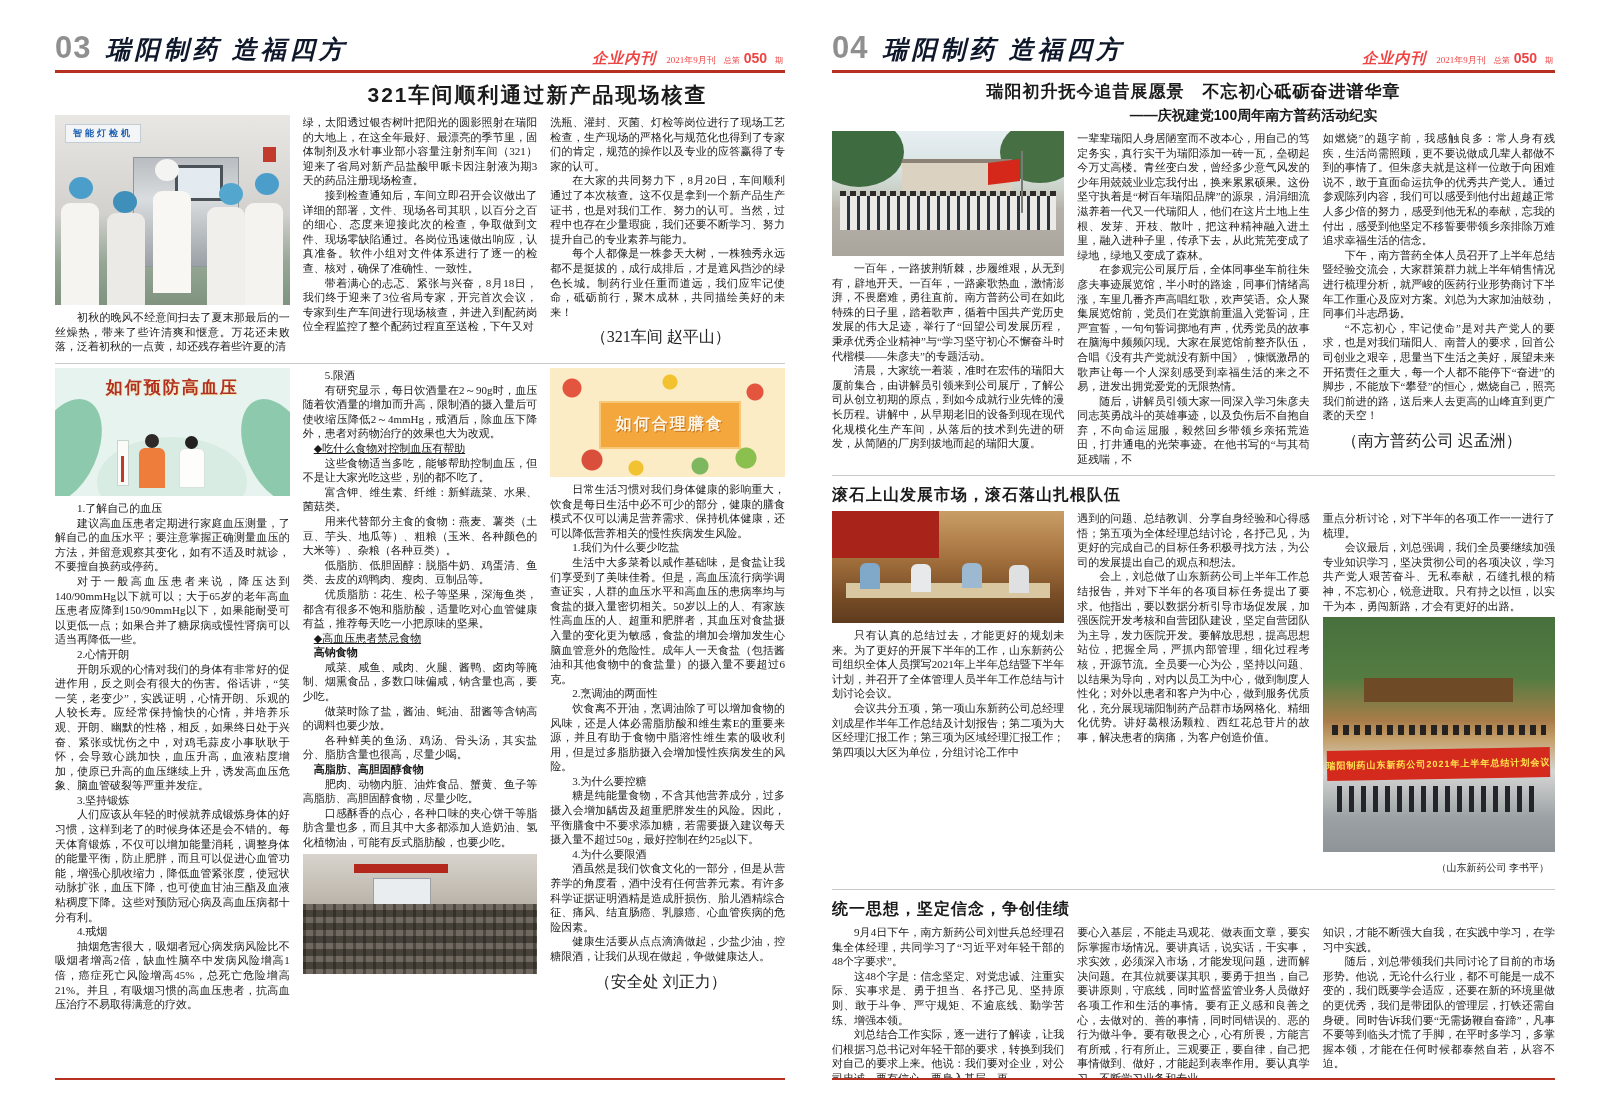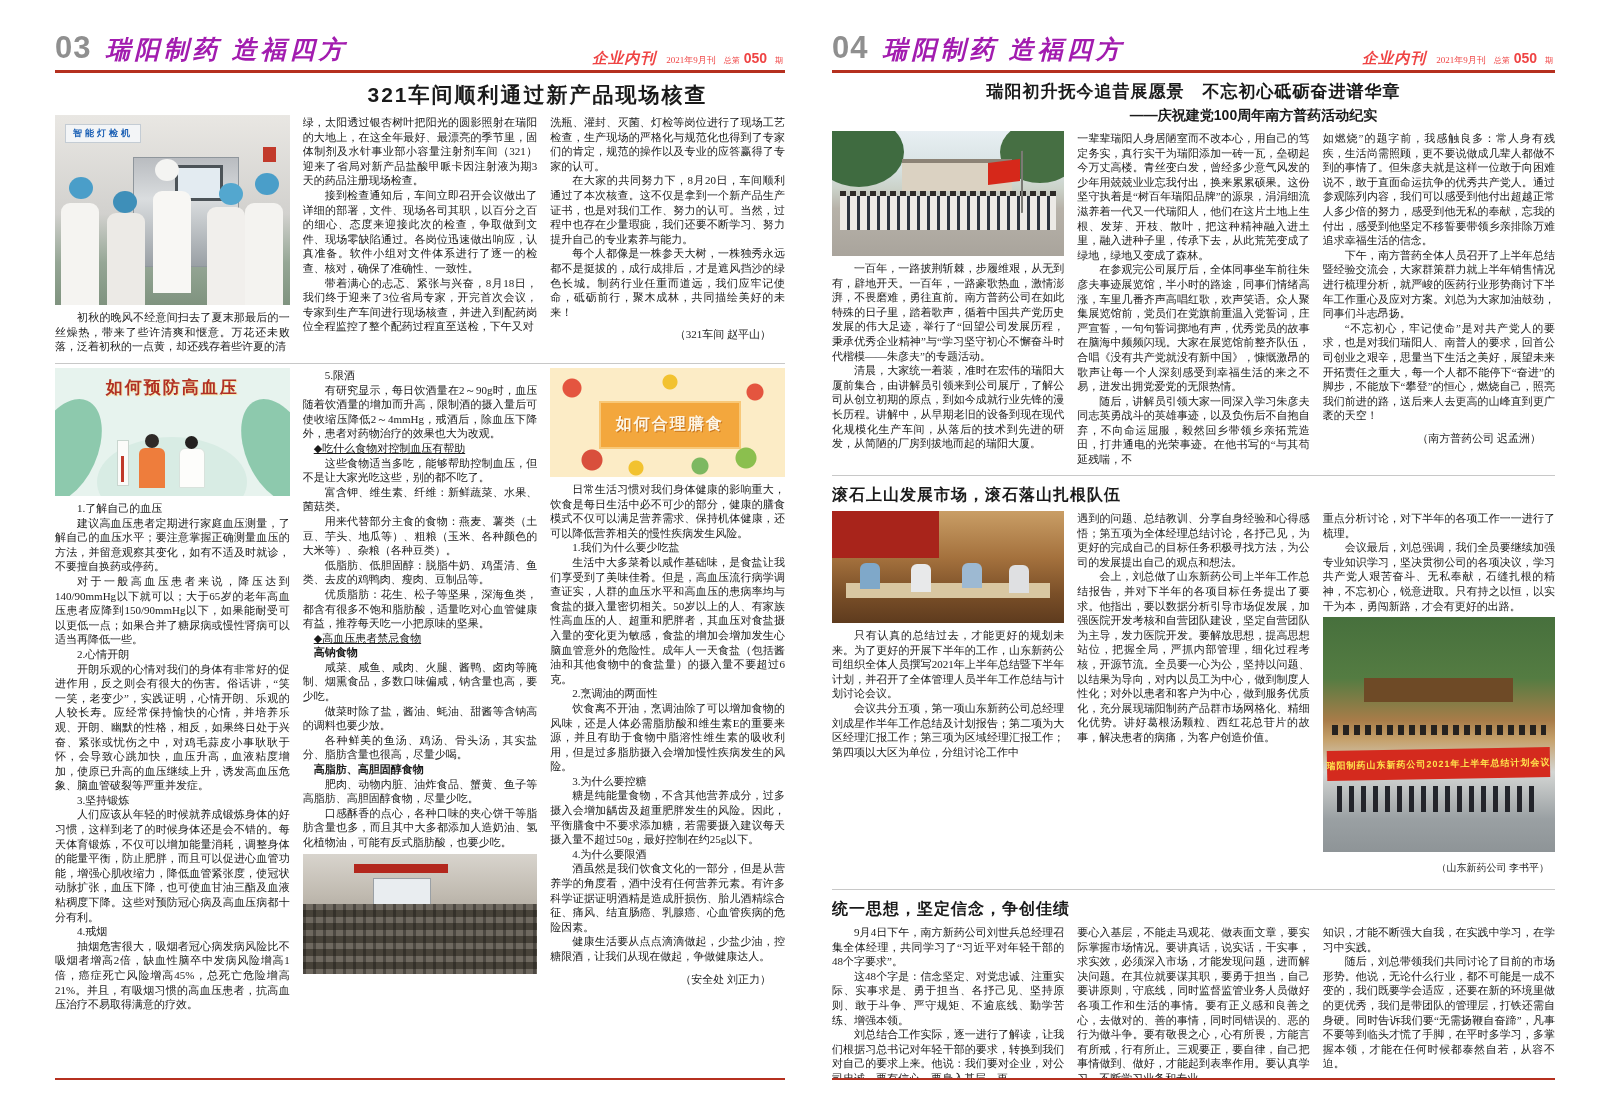--- a/index.html
+++ b/index.html
@@ -5,21 +5,21 @@
   html,body{margin:0;padding:0;background:#ffffff;width:1600px;height:1093px;overflow:hidden;
     font-family:"Liberation Serif","DejaVu Serif",serif;color:#1a1a1a;}
   .page{position:absolute;top:30px;height:1050px;overflow:hidden;background:#fff;}
   #pageL{left:55px;width:730px;}
   #pageR{left:832px;width:723px;}
   
   .phead{height:40px;border-bottom:3px solid #b5301f;position:relative;white-space:nowrap;}
   .pno{font-family:"Liberation Sans",sans-serif;font-weight:bold;font-size:31px;color:#8f8f8f;
     letter-spacing:1px;vertical-align:bottom;}
   .mast{font-family:"Liberation Serif",serif;font-style:italic;font-weight:bold;font-size:25px;
-    color:#a21caf;margin-left:10px;letter-spacing:4px;vertical-align:bottom;}
+    color:#0f172a;margin-left:10px;letter-spacing:4px;vertical-align:bottom;}
   .hright{position:absolute;right:2px;bottom:2px;color:#ef4444;}
   .isslab{font-style:italic;font-weight:bold;font-size:15px;letter-spacing:1px;}
   .issdate{font-size:9px;margin-left:6px;}
   .isssmall{font-size:8px;margin-left:4px;}
   .issnum{font-family:"Liberation Sans",sans-serif;font-weight:bold;font-size:14px;}
   .pfoot{position:absolute;left:0;right:0;bottom:0;height:2px;background:#b5301f;}
   
   .h1L{font-family:"Liberation Sans",sans-serif;font-weight:bold;font-size:21px;letter-spacing:2px;
     text-align:center;padding:8px 0 6px 235px;}
   .h1R{font-family:"Liberation Sans",sans-serif;font-weight:bold;font-size:17px;letter-spacing:1px;
@@ -29,21 +29,21 @@
   .h2R{font-family:"Liberation Sans",sans-serif;font-weight:bold;font-size:16px;letter-spacing:1px;
     text-align:left;padding:5px 0 5px 0;}
   .sep{border-top:1px solid #c8c8c8;margin:6px 0 4px 0;}
   
   .cols{display:flex;gap:13px;overflow:hidden;}
   .col{flex:1 1 0;min-width:0;overflow:hidden;}
   .txt p{margin:0;font-size:11px;line-height:14.6px;text-align:justify;text-indent:2em;}
   .txt p.cont{text-indent:0;}
   .txt p.b{font-weight:bold;text-indent:1em;}
   .txt p.d{text-indent:1em;text-decoration:underline;}
-  .byline{font-size:11px;text-align:right;padding:8px 14px 0 0;color:#222;}
+  .byline{font-size:16px;text-align:center;padding:8px 14px 0 0;color:#222;}
   .cap-byline{font-size:10px;text-align:right;padding:4px 6px 0 0;color:#222;}
   
   .ph{position:relative;overflow:hidden;margin-bottom:5px;}
   
   .ph-lab{height:190px;background:linear-gradient(180deg,#e9e7e3 0%,#d2d1ce 52%,#95a695 78%,#7f937f 100%);}
   .ph-lab .sign{position:absolute;left:10px;top:9px;background:#f3f5f7;color:#1a5fb4;font-size:9px;
     font-weight:bold;padding:2px 7px;border:1px solid #c4ccd4;letter-spacing:3px;}
   .ph-lab .machine{position:absolute;left:78px;top:42px;width:104px;height:108px;
     background:linear-gradient(180deg,#b9bcc0,#dadddf 38%,#9aa0a5);border:1px solid #8f969c;}
   .ph-lab .screen{position:absolute;left:120px;top:50px;width:42px;height:30px;background:#e3ebf1;

